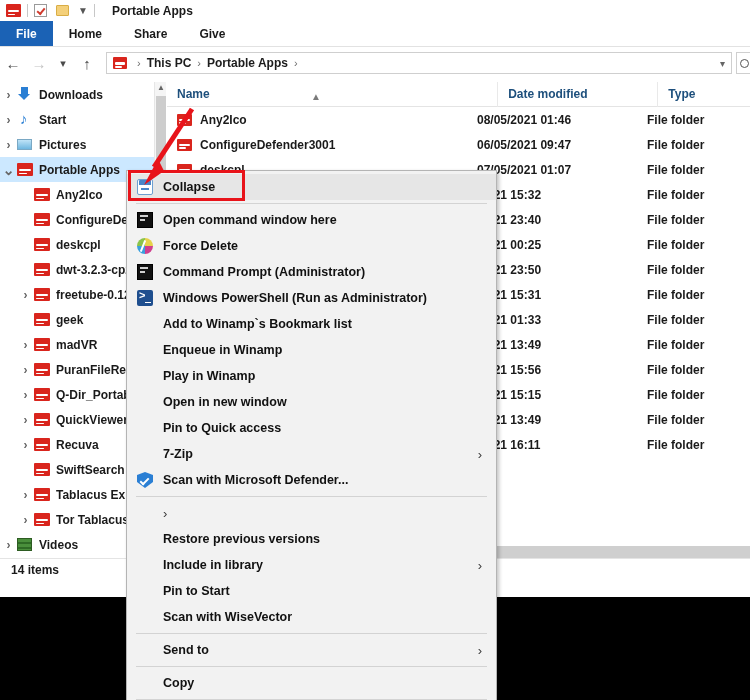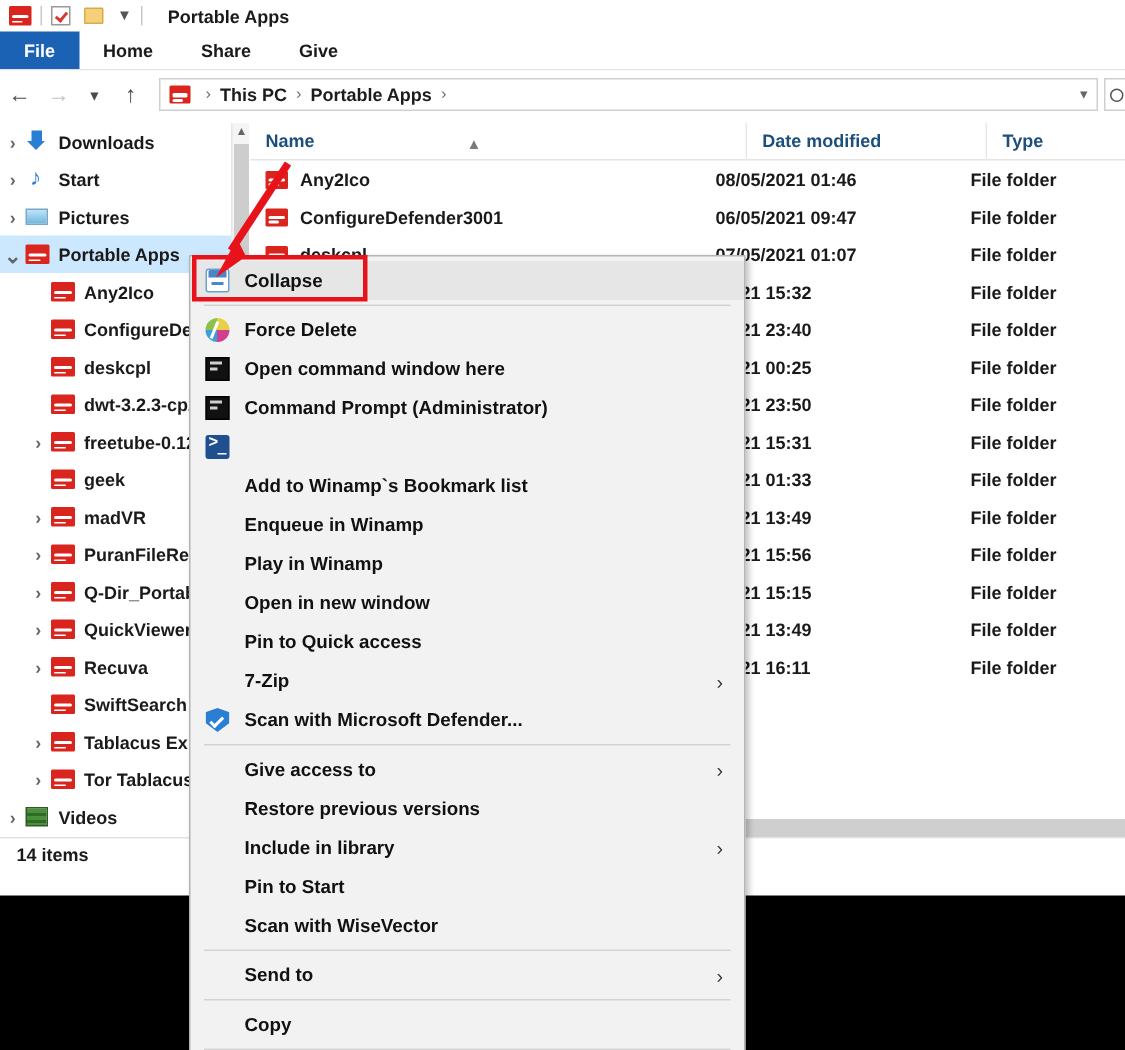--- a/index.html
+++ b/index.html
@@ -724,43 +724,44 @@
       <div class="mi hl">
         <span class="mic">
           <span class="ico collapse"></span>
         </span>
         <span class="mlabel">Collapse</span>
         <span class="arrow"></span>
       </div>
       <div class="msep"></div>
       <div class="mi">
         <span class="mic">
+          <span class="ico cmd"></span>
+        </span>
+        <span class="mlabel">Open command window here</span>
+        <span class="arrow"></span>
+      </div>
+      <div class="mi">
+        <span class="mic">
           <span class="ico forcedel"></span>
         </span>
         <span class="mlabel">Force Delete</span>
-        <span class="arrow"></span>
-      </div>
-      <div class="mi">
-        <span class="mic">
-          <span class="ico cmd"></span>
-        </span>
-        <span class="mlabel">Open command window here</span>
         <span class="arrow"></span>
       </div>
       <div class="mi">
         <span class="mic">
           <span class="ico cmd"></span>
         </span>
         <span class="mlabel">Command Prompt (Administrator)</span>
         <span class="arrow"></span>
       </div>
       <div class="mi">
         <span class="mic">
           <span class="ico ps"></span>
         </span>
+        <span class="mlabel">Windows PowerShell (Run as Administrator)</span>
         <span class="arrow"></span>
       </div>
       <div class="mi">
         <span class="mic"></span>
         <span class="mlabel">Add to Winamp`s Bookmark list</span>
         <span class="arrow"></span>
       </div>
       <div class="mi">
         <span class="mic"></span>
         <span class="mlabel">Enqueue in Winamp</span>
@@ -789,21 +790,20 @@
       <div class="mi">
         <span class="mic">
           <span class="ico shield"></span>
         </span>
         <span class="mlabel">Scan with Microsoft Defender...</span>
         <span class="arrow"></span>
       </div>
       <div class="msep"></div>
       <div class="mi">
         <span class="mic"></span>
-        <span class="mlabel">Give access to</span>
         <span class="arrow">›</span>
       </div>
       <div class="mi">
         <span class="mic"></span>
         <span class="mlabel">Restore previous versions</span>
         <span class="arrow"></span>
       </div>
       <div class="mi">
         <span class="mic"></span>
         <span class="mlabel">Include in library</span>

